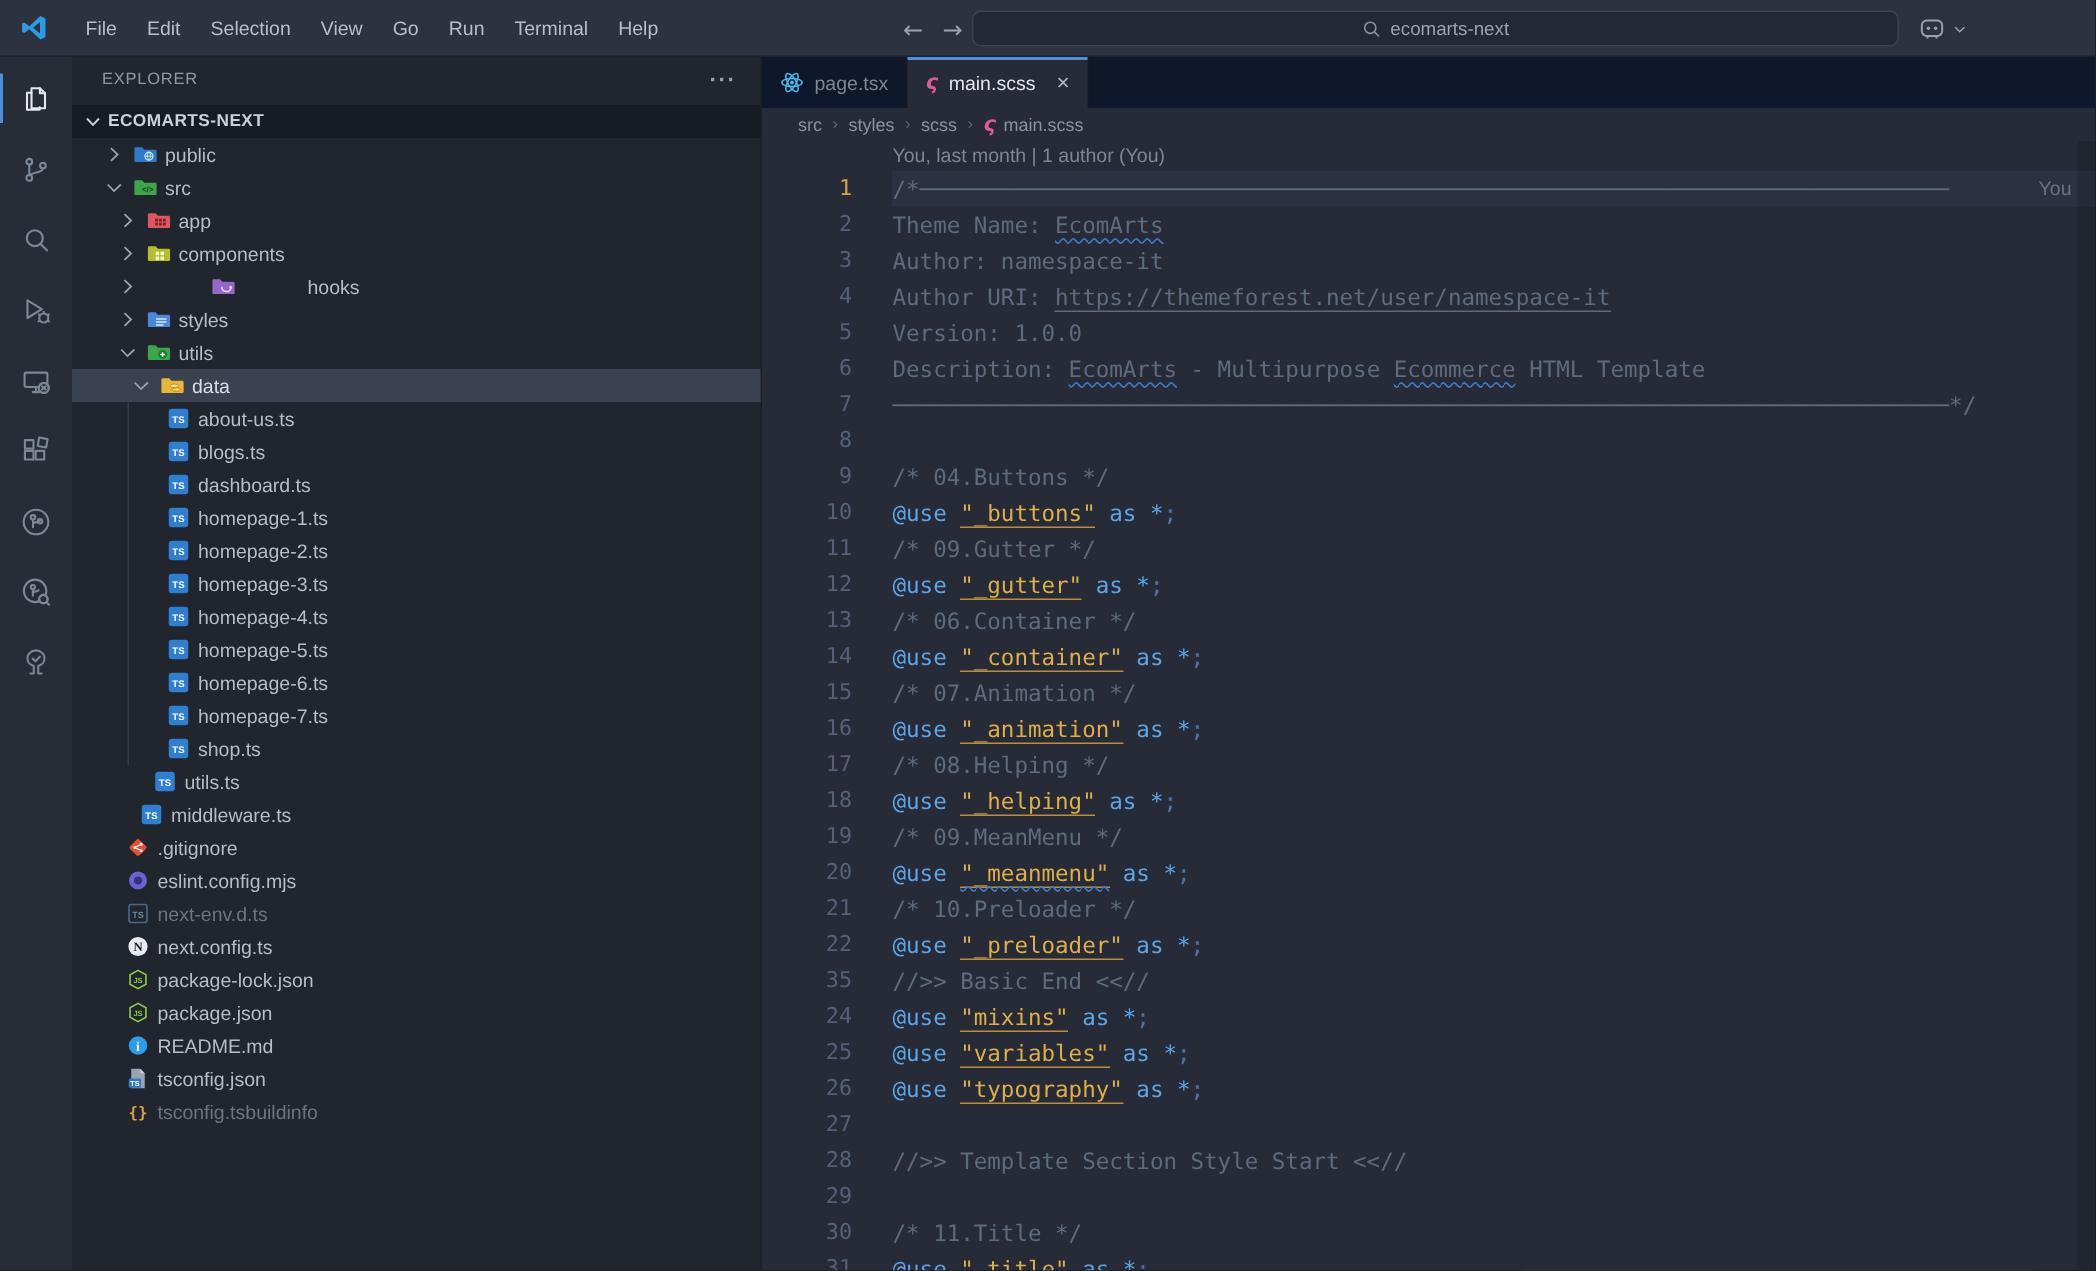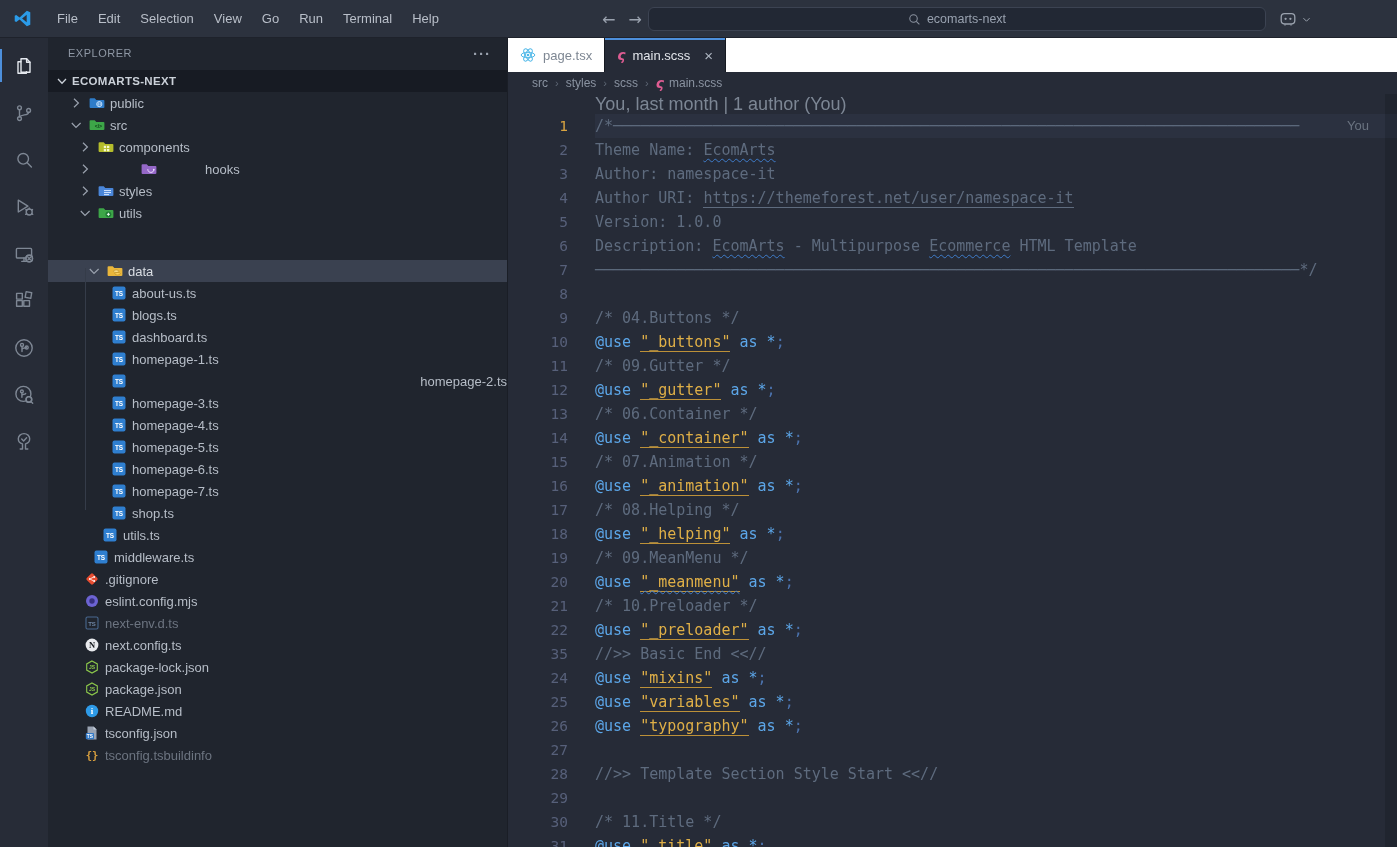--- a/index.html
+++ b/index.html
@@ -39,41 +39,41 @@
   .row{height:22px;display:flex;align-items:center;gap:5px;white-space:nowrap;}
   .row .chev{width:16px;flex:none;display:flex;justify-content:center;color:#9AA2AE;}
   .row .ficon{width:16px;height:16px;flex:none;display:flex;}
   .row .lbl{color:#B6BDC7;}
   .row.selected{background:#3A4150;}
   .row.selected .lbl{color:#DADEE4;}
   .row.dim .lbl{color:#6C7480;}
   .guide{position:absolute;width:1px;background:#353C49;}
 
   
-  .tabbar{position:absolute;left:508px;top:38px;right:0;height:34px;background:#ffffff;display:flex;z-index:4;}
+  .tabbar{position:absolute;left:508px;top:38px;right:0;height:34px;background:#0f172a;display:flex;z-index:4;}
   .tab{display:flex;align-items:center;gap:7px;padding:0 12px;font-size:13px;color:#7E8793;
        border-right:1px solid #161A22;position:relative;cursor:default;}
   .tab.active{background:#262B37;color:#E2E5EA;}
   .tab.active::before{content:"";position:absolute;top:0;left:0;right:0;height:2px;background:#4D8FDB;}
   .tab .close{margin-left:7px;color:#AEB6C2;font-size:15px;line-height:1;}
   .breadcrumbs{position:absolute;left:508px;top:72px;right:0;height:22px;background:#262B37;
                display:flex;align-items:center;padding-left:24px;gap:7px;font-size:12px;color:#8A93A1;z-index:3;}
   .crumb-sep{color:#5F6876;font-size:11px;}
   .crumb{display:flex;align-items:center;gap:5px;}
 
   .codewrap{position:absolute;left:508px;top:94px;right:0;bottom:0;background:#262B37;
             font-family:"DejaVu Sans Mono",monospace;font-size:15px;overflow:hidden;}
   .codewrap::after{content:"";position:absolute;right:0;top:0;bottom:0;width:12px;background:rgba(13,16,22,.22);}
   .lens{height:20px;line-height:20px;padding-left:87px;color:#7C8694;
-        font-family:"Liberation Sans",sans-serif;font-size:18px;}
+        font-family:"Liberation Sans",sans-serif;font-size:13px;}
   .cline{height:24px;line-height:24px;display:flex;position:relative;white-space:pre;}
   .cline.hl{background:linear-gradient(to right,transparent 87px,#2B3140 87px);}
   .gut{width:87px;flex:none;text-align:right;padding-right:27px;color:#57607A;font-size:14.5px;}
   .cline.hl .gut{color:#D9A441;}
-  .blame-inline{position:absolute;right:28px;top:0;color:#6A7380;font-family:"Liberation Sans",sans-serif;font-size:13px;}
+  .blame-inline{position:absolute;right:16px;top:0;color:#6A7380;font-family:"Liberation Sans",sans-serif;font-size:13px;}
   .k{color:#5CA6E8;}
   .s{color:#DFAF47;border-bottom:1px solid #BC9038;}
   .sw{color:#DFAF47;border-bottom:1px solid #BC9038;text-decoration:underline wavy #3E7CC9 1px;text-underline-offset:3px;}
   .c{color:#5E6B7E;}
   .cw{color:#5E6B7E;text-decoration:underline wavy #3E7CC9 1px;text-underline-offset:3px;}
   .cl{color:#5E6B7E;border-bottom:1px solid #5E6B7E;}
   .p{color:#4B72AD;}
 </style>
 </head>
 <body>
@@ -235,20 +235,41 @@
           <span class="lbl">src</span>
         </div>
         <div class="row" style="padding-left: 29px;">
           <span class="chev">
             <svg width="16" height="16" viewBox="0 0 16 16">
               <path d="M6 3.8l4.4 4.2L6 12.2" fill="none" stroke="currentColor" stroke-width="1.2"></path>
             </svg>
           </span>
           <span class="ficon">
             <svg width="16" height="16" viewBox="0 0 16 16">
+              <path d="M1.5 3.2h4.2l1.6 1.7h7.2c.5 0 .9.4.9.9v6.3c0 .5-.4.9-.9.9H1.5c-.5 0-.9-.4-.9-.9V4.1c0-.5.4-.9.9-.9z" fill="#DE5660"></path>
+              <g fill="#7E1F2B">
+                <rect x="5.4" y="6.8" width="1.9" height="1.9"></rect>
+                <rect x="8" y="6.8" width="1.9" height="1.9"></rect>
+                <rect x="10.6" y="6.8" width="1.9" height="1.9"></rect>
+                <rect x="5.4" y="9.4" width="1.9" height="1.9"></rect>
+                <rect x="8" y="9.4" width="1.9" height="1.9"></rect>
+                <rect x="10.6" y="9.4" width="1.9" height="1.9"></rect>
+              </g>
+            </svg>
+          </span>
+          <span class="lbl">app</span>
+        </div>
+        <div class="row" style="padding-left: 29px;">
+          <span class="chev">
+            <svg width="16" height="16" viewBox="0 0 16 16">
+              <path d="M6 3.8l4.4 4.2L6 12.2" fill="none" stroke="currentColor" stroke-width="1.2"></path>
+            </svg>
+          </span>
+          <span class="ficon">
+            <svg width="16" height="16" viewBox="0 0 16 16">
               <path d="M1.5 3.2h4.2l1.6 1.7h7.2c.5 0 .9.4.9.9v6.3c0 .5-.4.9-.9.9H1.5c-.5 0-.9-.4-.9-.9V4.1c0-.5.4-.9.9-.9z" fill="#B5BD2C"></path>
               <g fill="#F5F8CE">
                 <rect x="5.8" y="6.8" width="2.3" height="2.3"></rect>
                 <rect x="9" y="6.8" width="2.3" height="2.3"></rect>
                 <rect x="5.8" y="10" width="2.3" height="2.3"></rect>
                 <rect x="9" y="10" width="2.3" height="2.3"></rect>
               </g>
             </svg>
           </span>
           <span class="lbl">components</span>
@@ -292,21 +313,21 @@
           </span>
           <span class="ficon">
             <svg width="16" height="16" viewBox="0 0 16 16">
               <path d="M1.5 3.2h4.2l1.6 1.7h7.2c.5 0 .9.4.9.9v6.3c0 .5-.4.9-.9.9H1.5c-.5 0-.9-.4-.9-.9V4.1c0-.5.4-.9.9-.9z" fill="#3DA648"></path>
               <circle cx="10.4" cy="9.3" r="2.9" fill="#1F7A33"></circle>
               <path d="M10.4 7.8v3M8.9 9.3h3" stroke="#EFFFF2" stroke-width="1"></path>
             </svg>
           </span>
           <span class="lbl">utils</span>
         </div>
-        <div class="row selected" style="padding-left: 38px; margin-top: 36px;">
+        <div class="row selected" style="padding-left: 38px;">
           <span class="chev">
             <svg width="16" height="16" viewBox="0 0 16 16">
               <path d="M3.8 6l4.2 4.4L12.6 6" fill="none" stroke="currentColor" stroke-width="1.2"></path>
             </svg>
           </span>
           <span class="ficon">
             <svg width="16" height="16" viewBox="0 0 16 16">
               <path d="M1.5 3.2h4.2l1.6 1.7h7.2c.5 0 .9.4.9.9v6.3c0 .5-.4.9-.9.9H1.5c-.5 0-.9-.4-.9-.9V4.1c0-.5.4-.9.9-.9z" fill="#E9B63B"></path>
               <ellipse cx="9.2" cy="8.2" rx="2.7" ry="1.2" fill="#FFE28A" stroke="#A87B14" stroke-width=".5"></ellipse>
               <ellipse cx="10.6" cy="10.7" rx="2.7" ry="1.2" fill="#FFD45E" stroke="#A87B14" stroke-width=".5"></ellipse>
@@ -343,21 +364,21 @@
         </div>
         <div class="row" style="padding-left: 63px;">
           <span class="ficon">
             <svg width="16" height="16" viewBox="0 0 16 16">
               <rect x="1.5" y="1.5" width="13" height="13" rx="2" fill="#2F7FD0"></rect>
               <text x="8" y="10.9" font-size="6.4" font-weight="bold" text-anchor="middle" fill="#fff" font-family="Liberation Sans,sans-serif">TS</text>
             </svg>
           </span>
           <span class="lbl">homepage-1.ts</span>
         </div>
-        <div class="row" style="padding-left: 63px; justify-content: space-between;">
+        <div class="row" style="padding-left: 63px;">
           <span class="ficon">
             <svg width="16" height="16" viewBox="0 0 16 16">
               <rect x="1.5" y="1.5" width="13" height="13" rx="2" fill="#2F7FD0"></rect>
               <text x="8" y="10.9" font-size="6.4" font-weight="bold" text-anchor="middle" fill="#fff" font-family="Liberation Sans,sans-serif">TS</text>
             </svg>
           </span>
           <span class="lbl">homepage-2.ts</span>
         </div>
         <div class="row" style="padding-left: 63px;">
           <span class="ficon">

